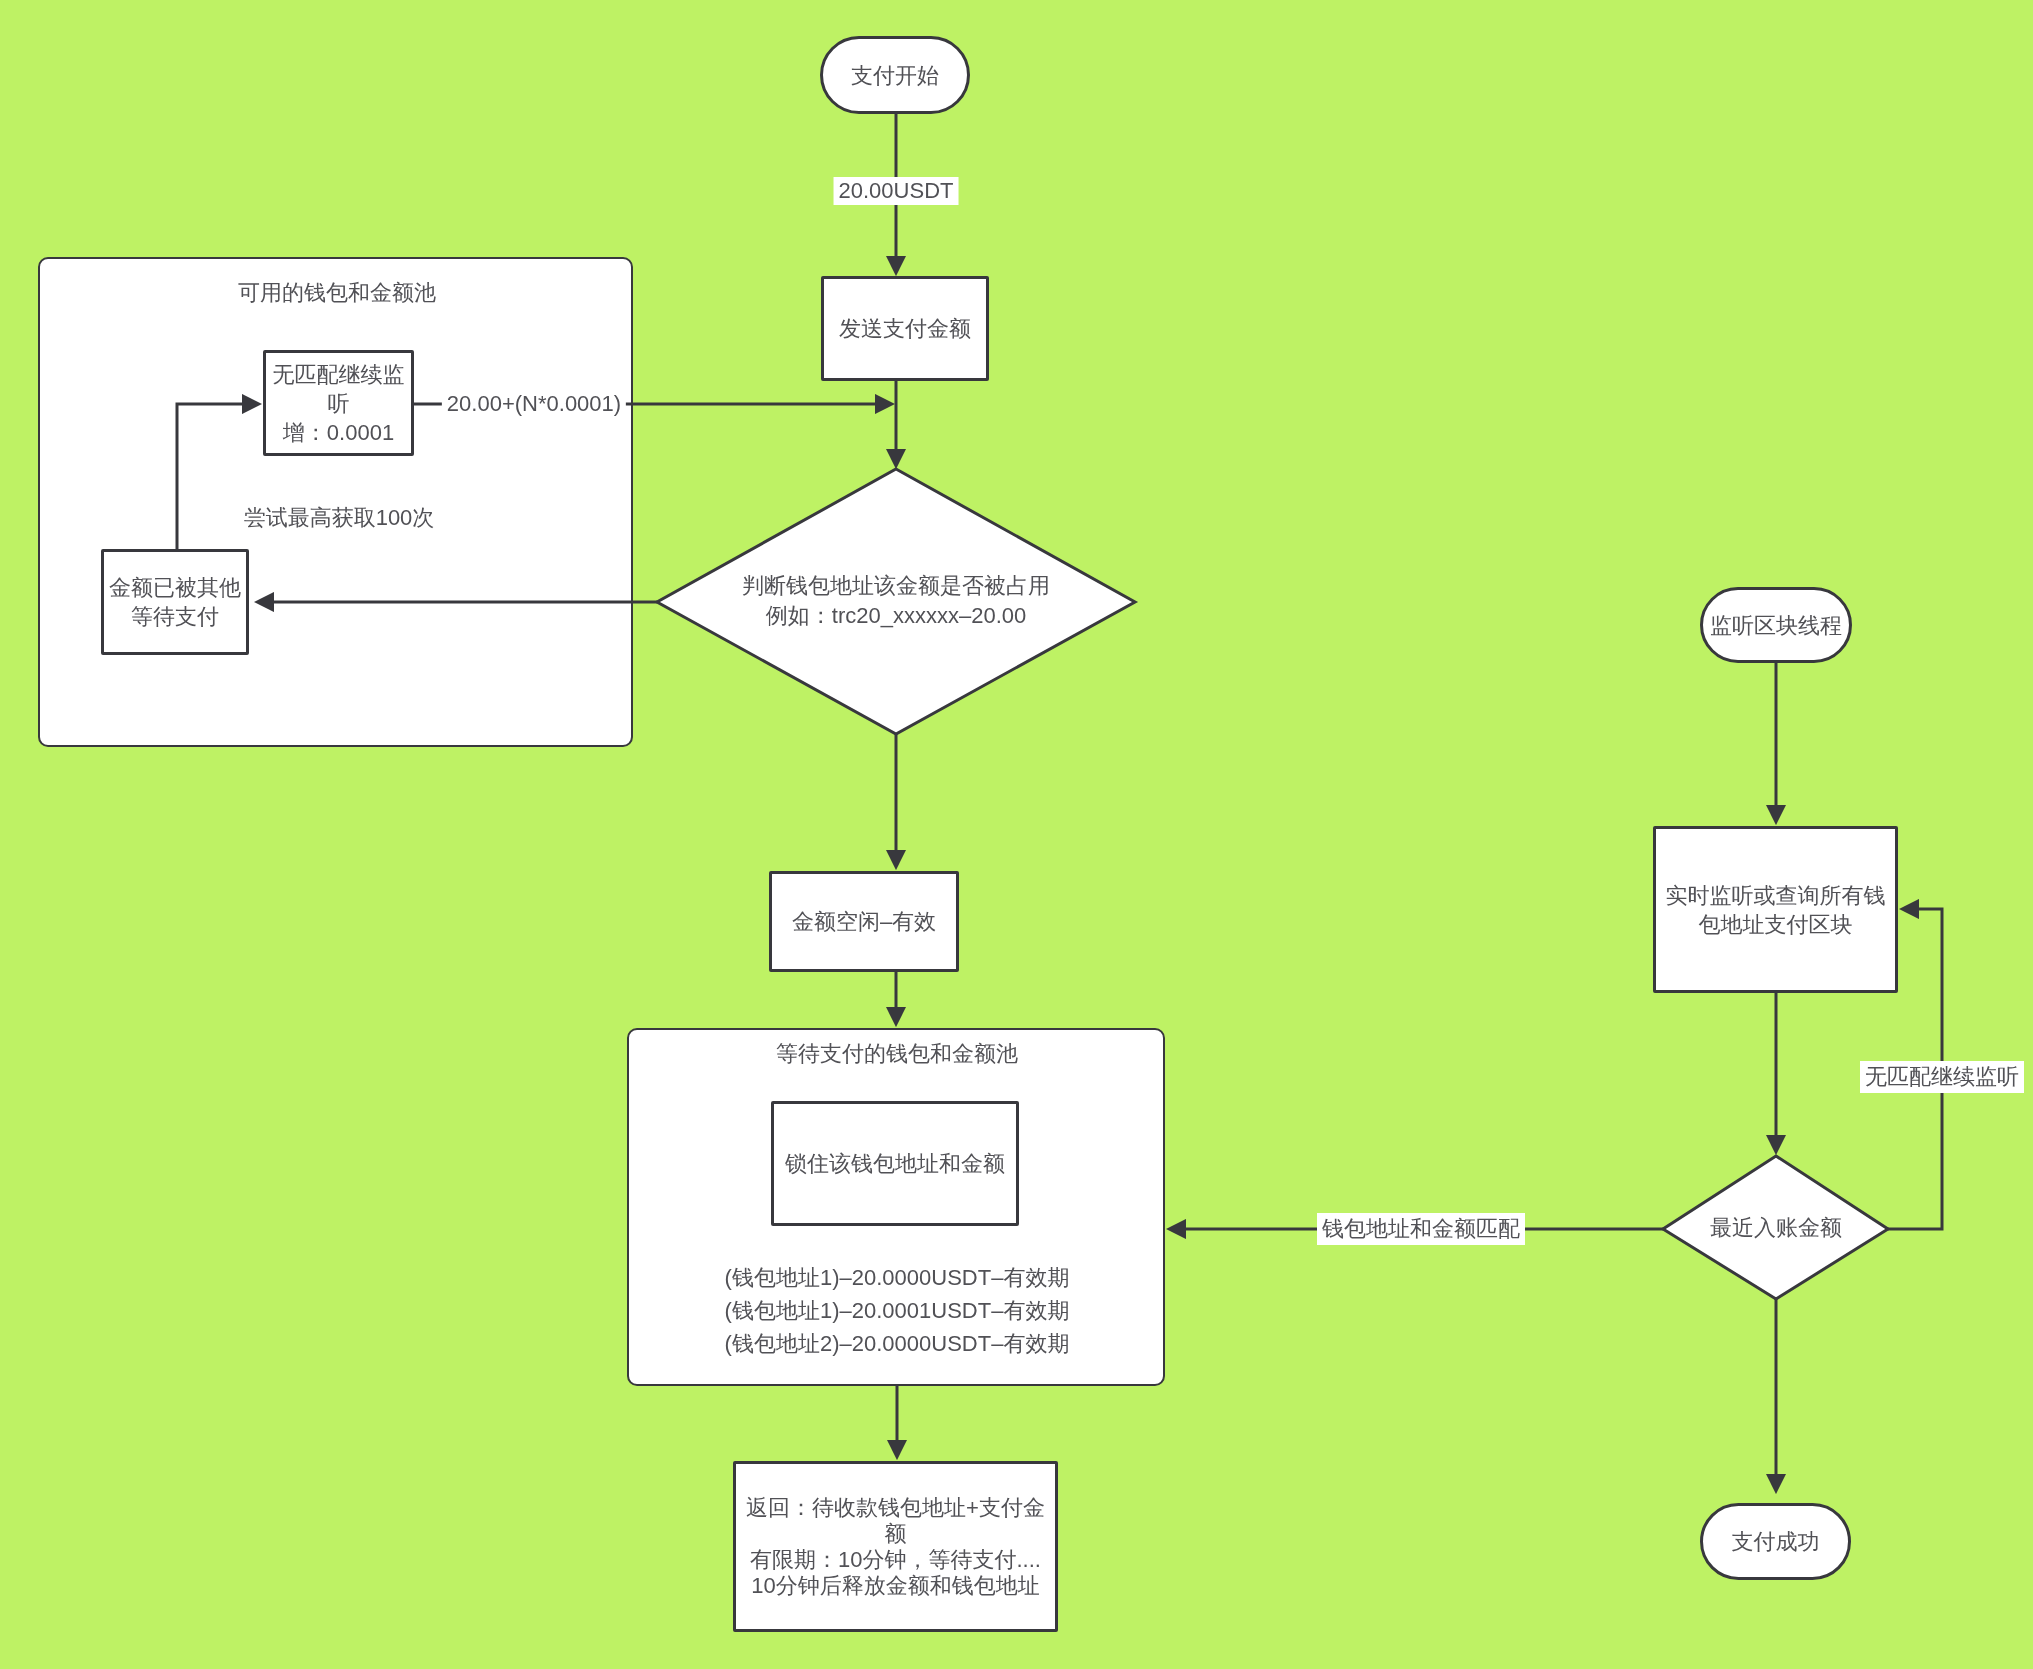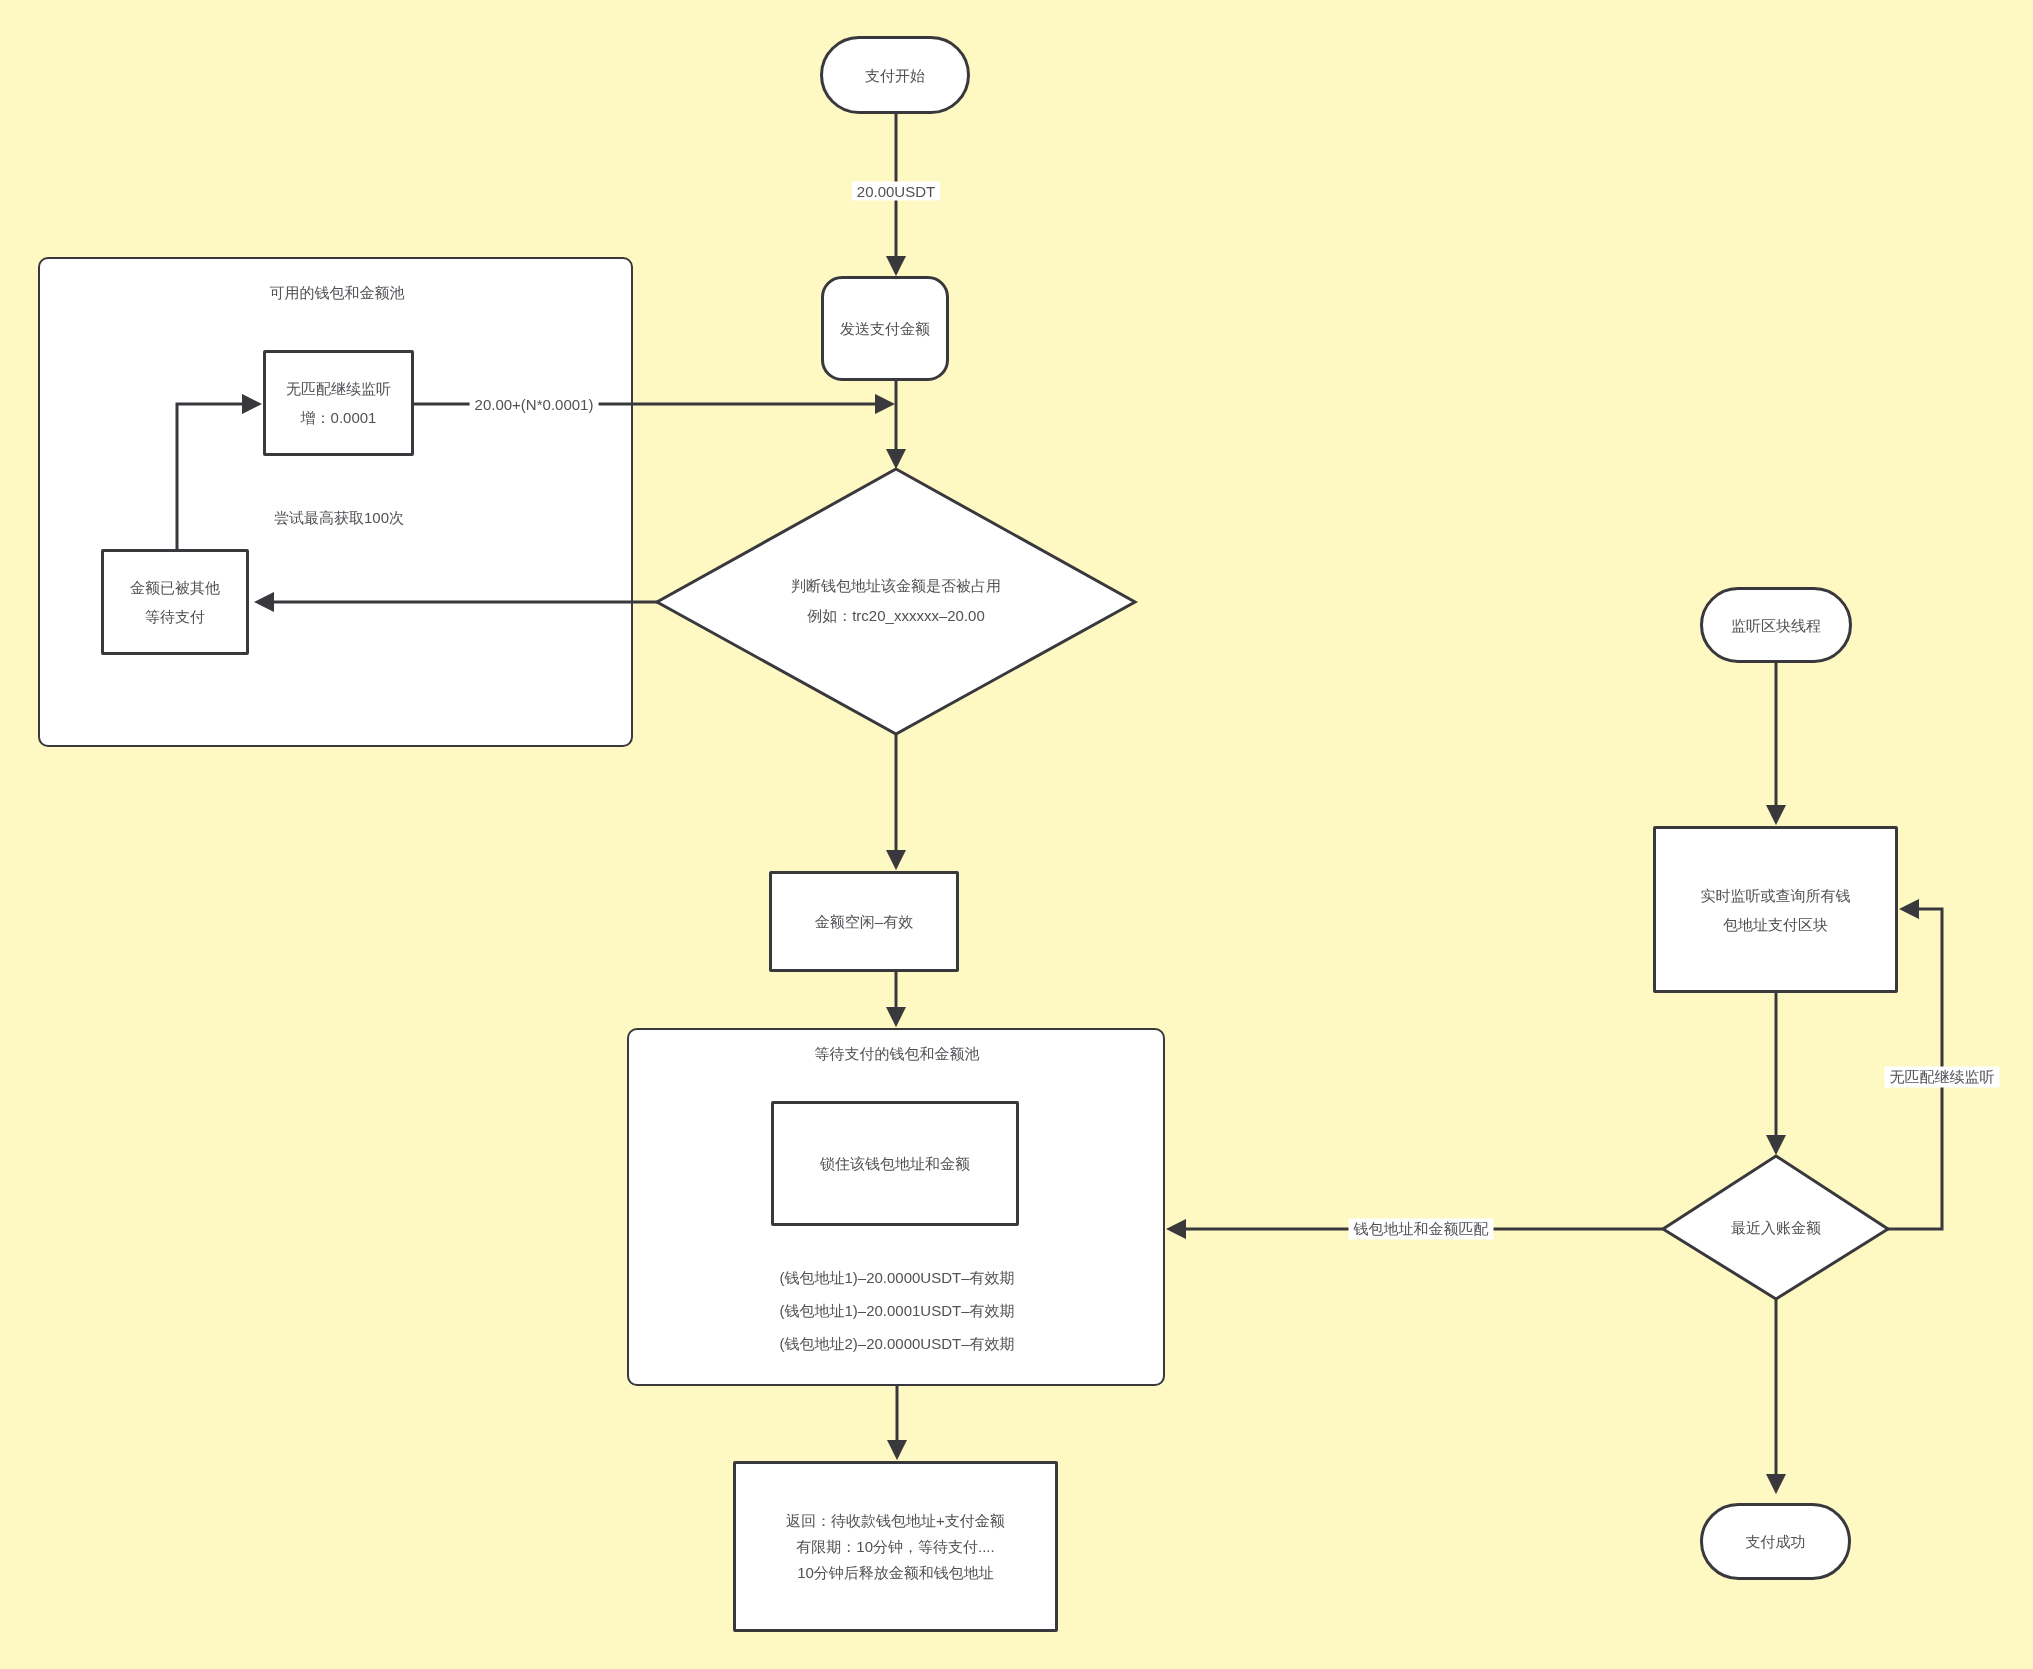--- a/index.html
+++ b/index.html
@@ -1,18 +1,18 @@
 <!DOCTYPE html>
 <html><head>
 <meta charset="utf-8">
 <style>
   html,body{margin:0;padding:0;}
   body{font-family:"Liberation Sans","DejaVu Sans",sans-serif;}
-  .canvas{position:relative;width:2033px;height:1669px;background:#fef9c3;overflow:hidden;
-          color:#515156;font-size:15px;}
+  .canvas{position:relative;width:2033px;height:1669px;background:#bef264;overflow:hidden;
+          color:#515156;font-size:22px;}
   .layer-containers{position:absolute;inset:0;z-index:1;}
   .layer-edges{position:absolute;inset:0;z-index:2;pointer-events:none;}
   .layer-nodes{position:absolute;inset:0;z-index:3;}
   .container-box{position:absolute;background:#ffffff;border:2.5px solid #38383d;border-radius:10px;box-sizing:border-box;}
   .shape{position:absolute;background:#ffffff;border:3px solid #38383d;box-sizing:border-box;
          display:flex;flex-direction:column;align-items:center;justify-content:center;
          text-align:center;line-height:29px;border-radius:2px;}
   .terminal{border-radius:39px;}
   .ctext{position:absolute;transform:translate(-50%,-50%);text-align:center;white-space:nowrap;}
   .edge-label{position:absolute;transform:translate(-50%,-50%);background:#ffffff;
@@ -59,21 +59,21 @@
   </svg>
 
   <div class="layer-nodes">
 
     <div class="shape terminal" style="left:820px;top:36px;width:150px;height:78px;">
       <span>支付开始</span>
     </div>
 
     <div class="edge-label" style="left:896px;top:191px;">20.00USDT</div>
 
-    <div class="shape" style="left:821px;top:276px;width:128px;height:105px;border-radius:21px;">
+    <div class="shape" style="left:821px;top:276px;width:168px;height:105px;">
       <span>发送支付金额</span>
     </div>
 
     <div class="ctext" style="left:896px;top:601px;line-height:30px;">
       <div>判断钱包地址该金额是否被占用</div>
       <div>例如：trc20_xxxxxx–20.00</div>
     </div>
 
     <div class="ctext" style="left:337px;top:293px;">可用的钱包和金额池</div>
 

